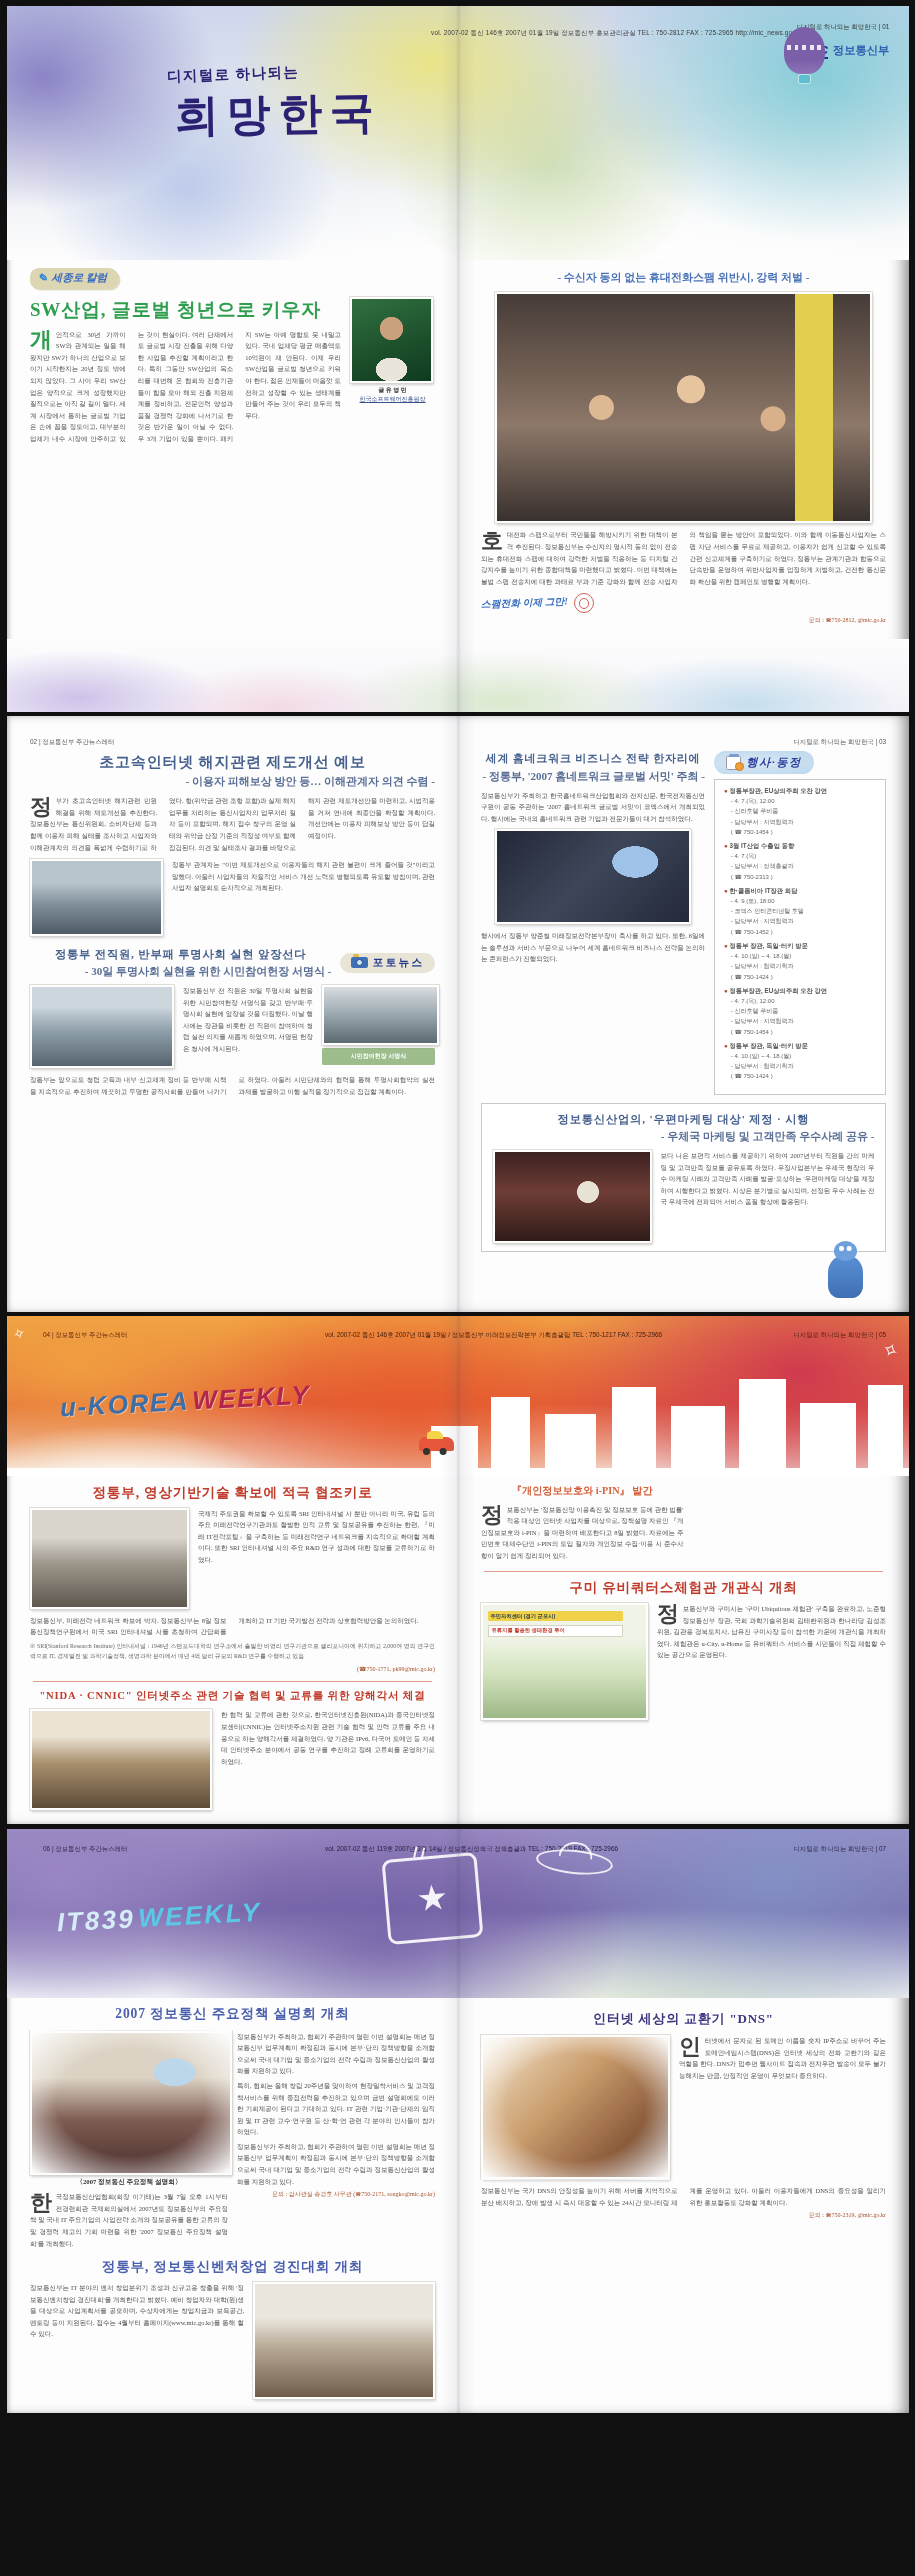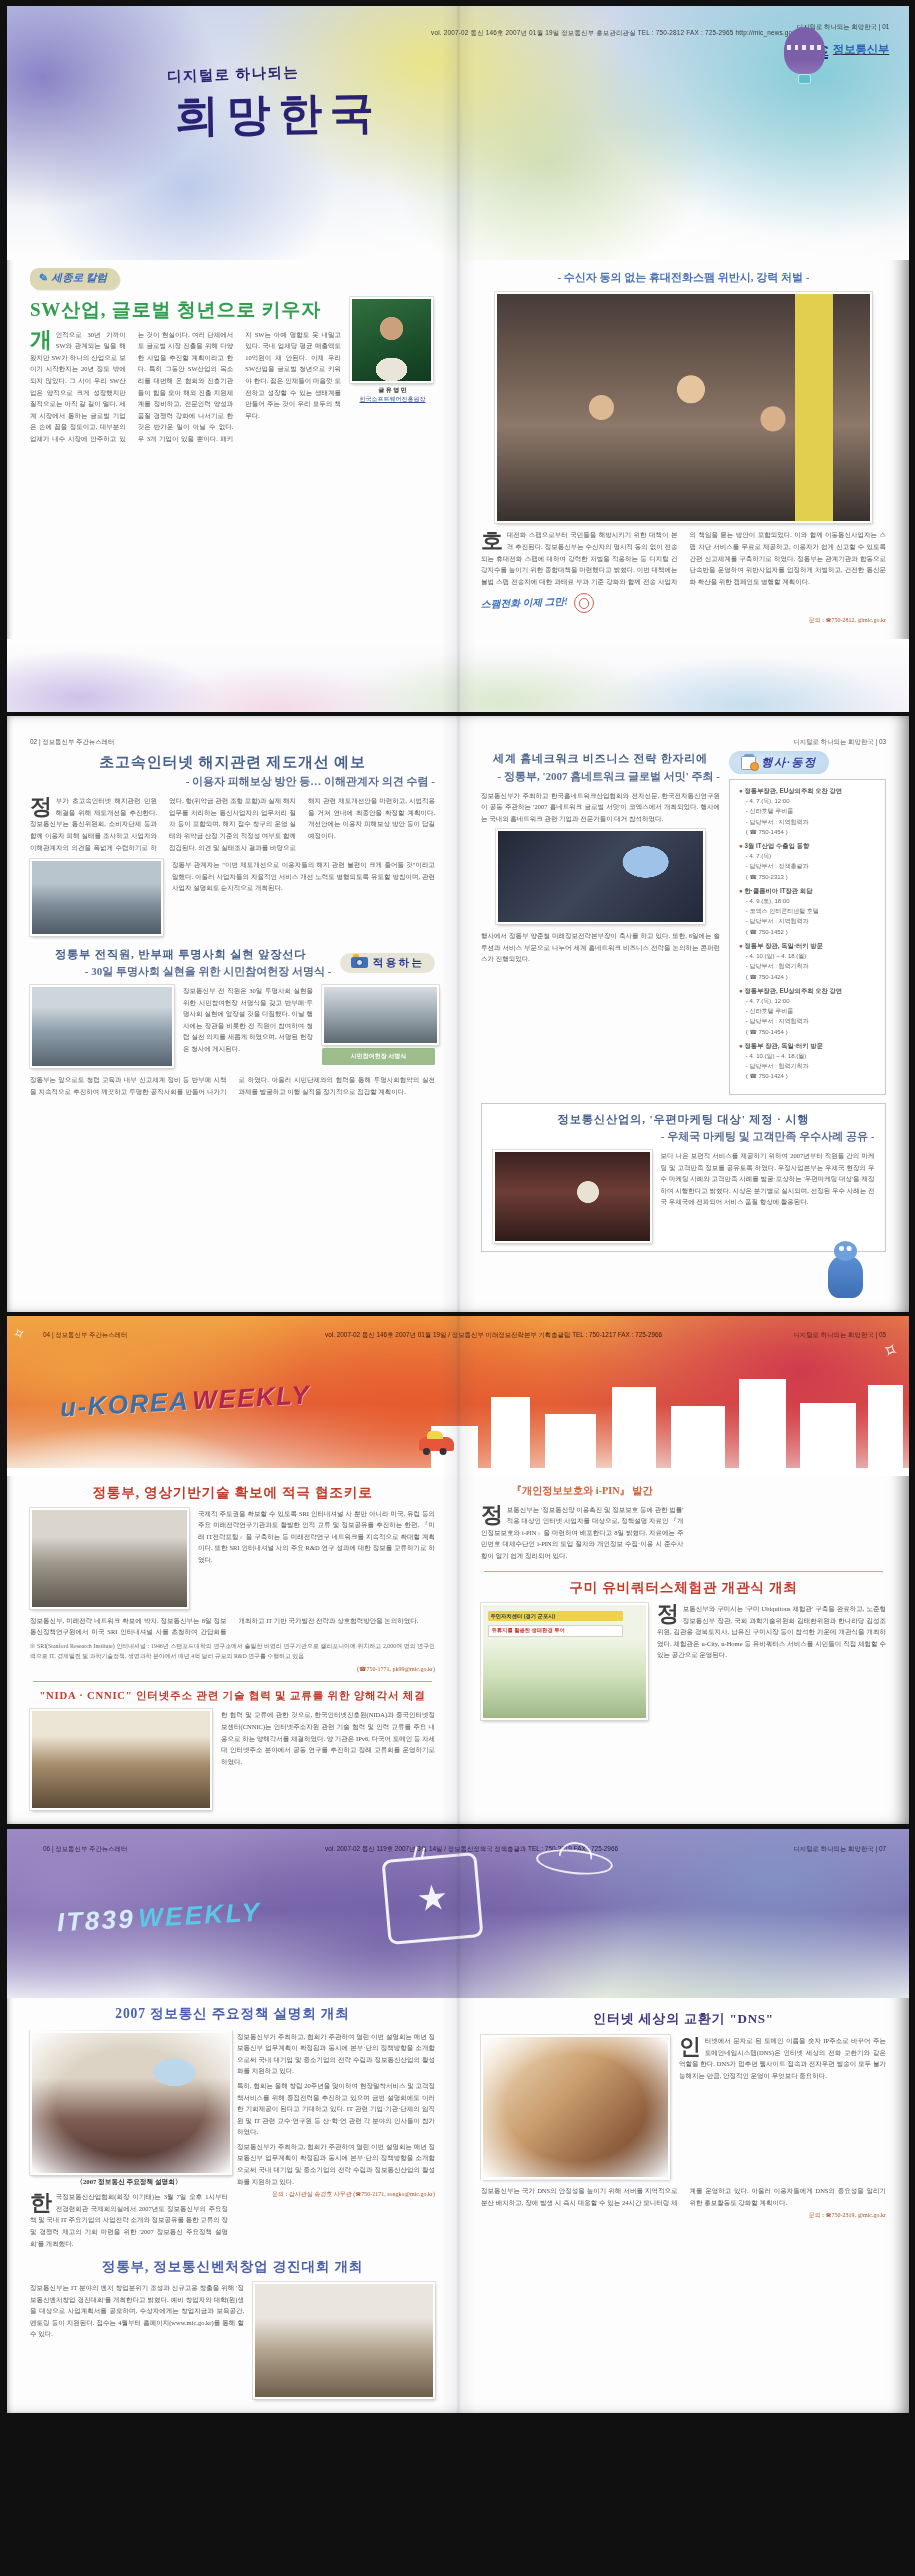--- a/index.html
+++ b/index.html
@@ -103,21 +103,21 @@
       radial-gradient(ellipse 250px 189px at 4% 28%, rgba(118,108,188,.8), rgba(118,108,188,0) 70%),
       radial-gradient(ellipse 212px 166px at 20% 72%, rgba(148,170,224,.55), rgba(148,170,224,0) 70%),
       radial-gradient(ellipse 272px 189px at 47% 22%, rgba(236,229,118,.85), rgba(236,229,118,0) 72%),
       radial-gradient(ellipse 227px 182px at 60% 62%, rgba(168,198,108,.45), rgba(168,198,108,0) 70%),
       radial-gradient(ellipse 318px 227px at 90% 28%, rgba(106,198,208,.75), rgba(106,198,208,0) 72%),
       radial-gradient(ellipse 424px 182px at 65% 100%, rgba(255,255,255,.95), rgba(255,255,255,0) 75%),
       linear-gradient(180deg,#cdd6ec 0%,#e7ebf2 55%,#fdfdfd 100%);}
   .mast1{position:absolute;top:18px;left:424px;}
   .corner1{position:absolute;top:16.6px;right:19.7px;text-align:right;}
   .corner-label{font-size:6.4px;color:#333;font-family:"Liberation Sans",sans-serif;}
-  .brandrow{margin-top:10.6px;display:flex;align-items:flex-start;gap:4.5px;justify-content:flex-end;text-decoration:underline;}
+  .brandrow{margin-top:10.6px;display:flex;align-items:center;gap:4.5px;justify-content:flex-end;}
   .mic{font-family:"Liberation Sans",sans-serif;font-weight:bold;font-style:italic;font-size:14.4px;color:#16328c;
       border-bottom:2.3px solid #16328c;line-height:1;padding-bottom:0.8px;}
   .micname{font-family:"Liberation Sans",sans-serif;font-weight:bold;font-size:11.3px;color:#2f5fb0;}
   .tagline{position:absolute;top:59px;left:160px;font-size:14.4px;font-weight:bold;color:#2b2173;transform:rotate(-2deg);letter-spacing:1.5px;}
   .bigtitle{position:absolute;top:79px;left:168px;font-size:44px;font-weight:bold;color:#2b2173;letter-spacing:7.6px;transform:rotate(-1deg);}
   .balloon{position:absolute;top:21px;left:777px;width:41px;height:47px;background:
       linear-gradient(180deg,#7c5fa9 0 70%,#8d74b8 100%);border-radius:50% 50% 42% 42%;}
   .balloon::before{content:"";position:absolute;top:18px;left:3px;right:3px;height:5.3px;
       background:repeating-linear-gradient(90deg,#fff 0 3.8px, rgba(255,255,255,0) 3.8px 7.6px);opacity:.85;}
   .balloon::after{content:"";position:absolute;left:15px;top:48px;width:10.6px;height:7.6px;background:#5ec0cf;border-radius:1.5px;box-shadow:0 0 0 0.8px rgba(255,255,255,.6);}
@@ -175,21 +175,21 @@
   .ufo::before{content:"";position:absolute;top:-9.8px;left:19.7px;width:30px;height:13.6px;border:2.3px solid rgba(255,255,255,.85);border-bottom:none;border-radius:30px 30px 0 0;}
 
   .noterow{display:flex;align-items:center;gap:6px;justify-content:flex-start;margin-top:6px;}
   .script-note{color:#3a6fc0;font-weight:bold;font-style:italic;font-size:9.8px;transform:rotate(-2deg);}
   .stamp{width:18px;height:18px;border:1.5px solid #c0392b;border-radius:50%;position:relative;opacity:.8;}
   .stamp::before{content:"";position:absolute;inset:3.8px;border:0.8px solid #c0392b;border-radius:50%;}
   .mascotrow{display:flex;justify-content:flex-end;padding:4.5px 23px 0 0;}
   .mascot{width:35px;height:42px;position:relative;background:linear-gradient(180deg,#5a8fd4,#3f6fb5);border-radius:40% 40% 30% 30%;}
   .mascot::before{content:"";position:absolute;top:-15px;left:6px;width:23px;height:19.7px;background:#6fa0de;border-radius:50%;}
   .mascot::after{content:"";position:absolute;top:-9.8px;left:11.3px;width:4.5px;height:4.5px;background:#fff;border-radius:50%;box-shadow:7.6px 0 0 #fff;}
-  .evcol{width:157px;flex-shrink:0;}
+  .evcol{width:172px;flex-shrink:0;}
   .halfcol{width:50%;box-sizing:border-box;}
 </style>
 </head>
 <body>
 
 <section class="spread">
   <div class="wc wc1">
     <div class="mast1"><span class="vol">vol. 2007-02 통신 146호 2007년 01월 19일 정보통신부 홍보관리관실   TEL : 750-2812   FAX : 725-2965   http://mic_news.go.kr</span></div>
     <div class="corner1">
       <div class="corner-label">디지털로 하나되는 희망한국 | 01</div>
@@ -261,21 +261,21 @@
         <div class="ph ph-meet"></div>
         <div class="bt flex1">정통부 관계자는 "이번 제도개선으로 이용자들의 해지 관련 불편이 크게 줄어들 것"이라고 말했다. 아울러 사업자들의 자율적인 서비스 개선 노력도 병행되도록 유도할 방침이며, 관련 사업자 설명회도 순차적으로 개최된다.</div>
       </div>
       <div class="row mt14" style="align-items:center;">
         <div class="flex1">
           <div class="h-navy ctr sz16">정통부 전직원, 반부패 투명사회 실현 앞장선다</div>
           <div class="sub sub-n">- 30일 투명사회 실현을 위한 시민참여헌장 서명식 -</div>
         </div>
         <div class="badge-photo">
           <span class="cam"></span>
-          <span>적용하는</span>
+          <span>포토뉴스</span>
         </div>
       </div>
       <div class="row mt8">
         <div class="ph ph-sign"></div>
         <div class="bt flex1">정보통신부 전 직원은 30일 투명사회 실현을 위한 시민참여헌장 서명식을 갖고 반부패·투명사회 실현에 앞장설 것을 다짐했다. 이날 행사에는 장관을 비롯한 전 직원이 참여하여 청렴 실천 의지를 새롭게 하였으며, 서명된 헌장은 청사에 게시된다.</div>
         <div style="width:113px;flex-shrink:0;">
           <div class="ph ph-photo2"></div>
           <div class="greenbox">시민참여헌장 서명식</div>
         </div>
       </div>

